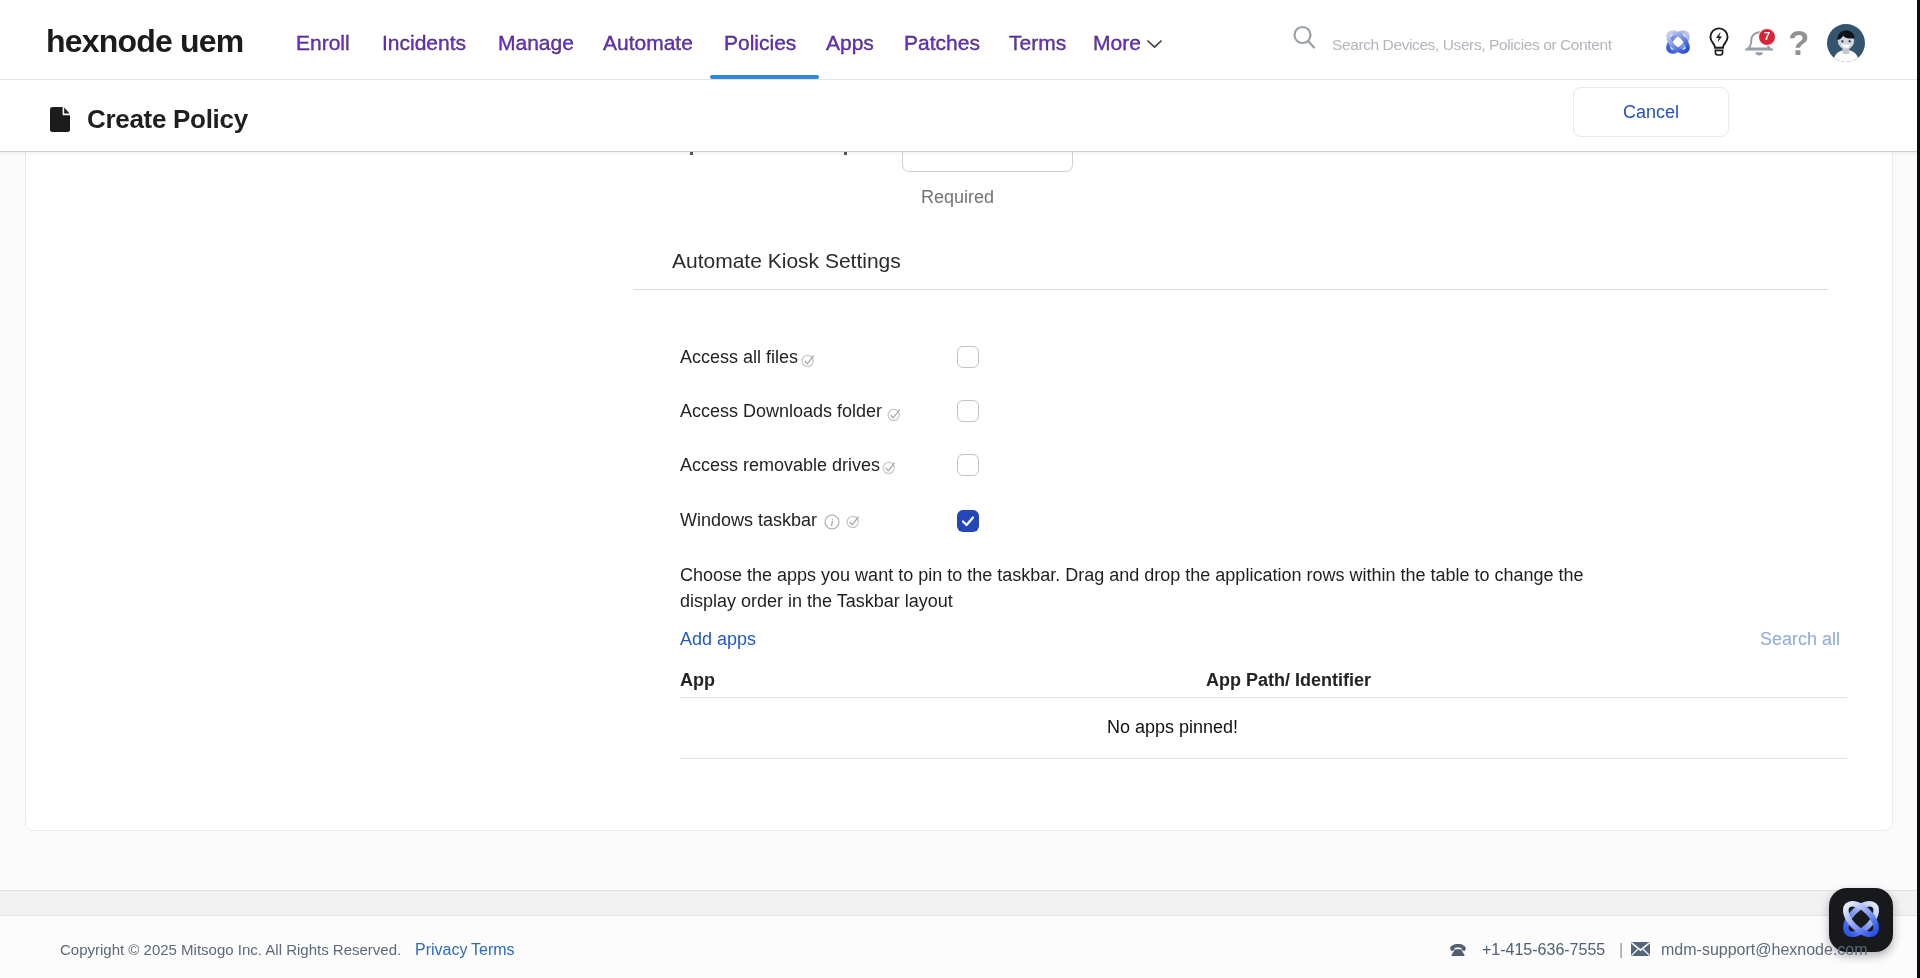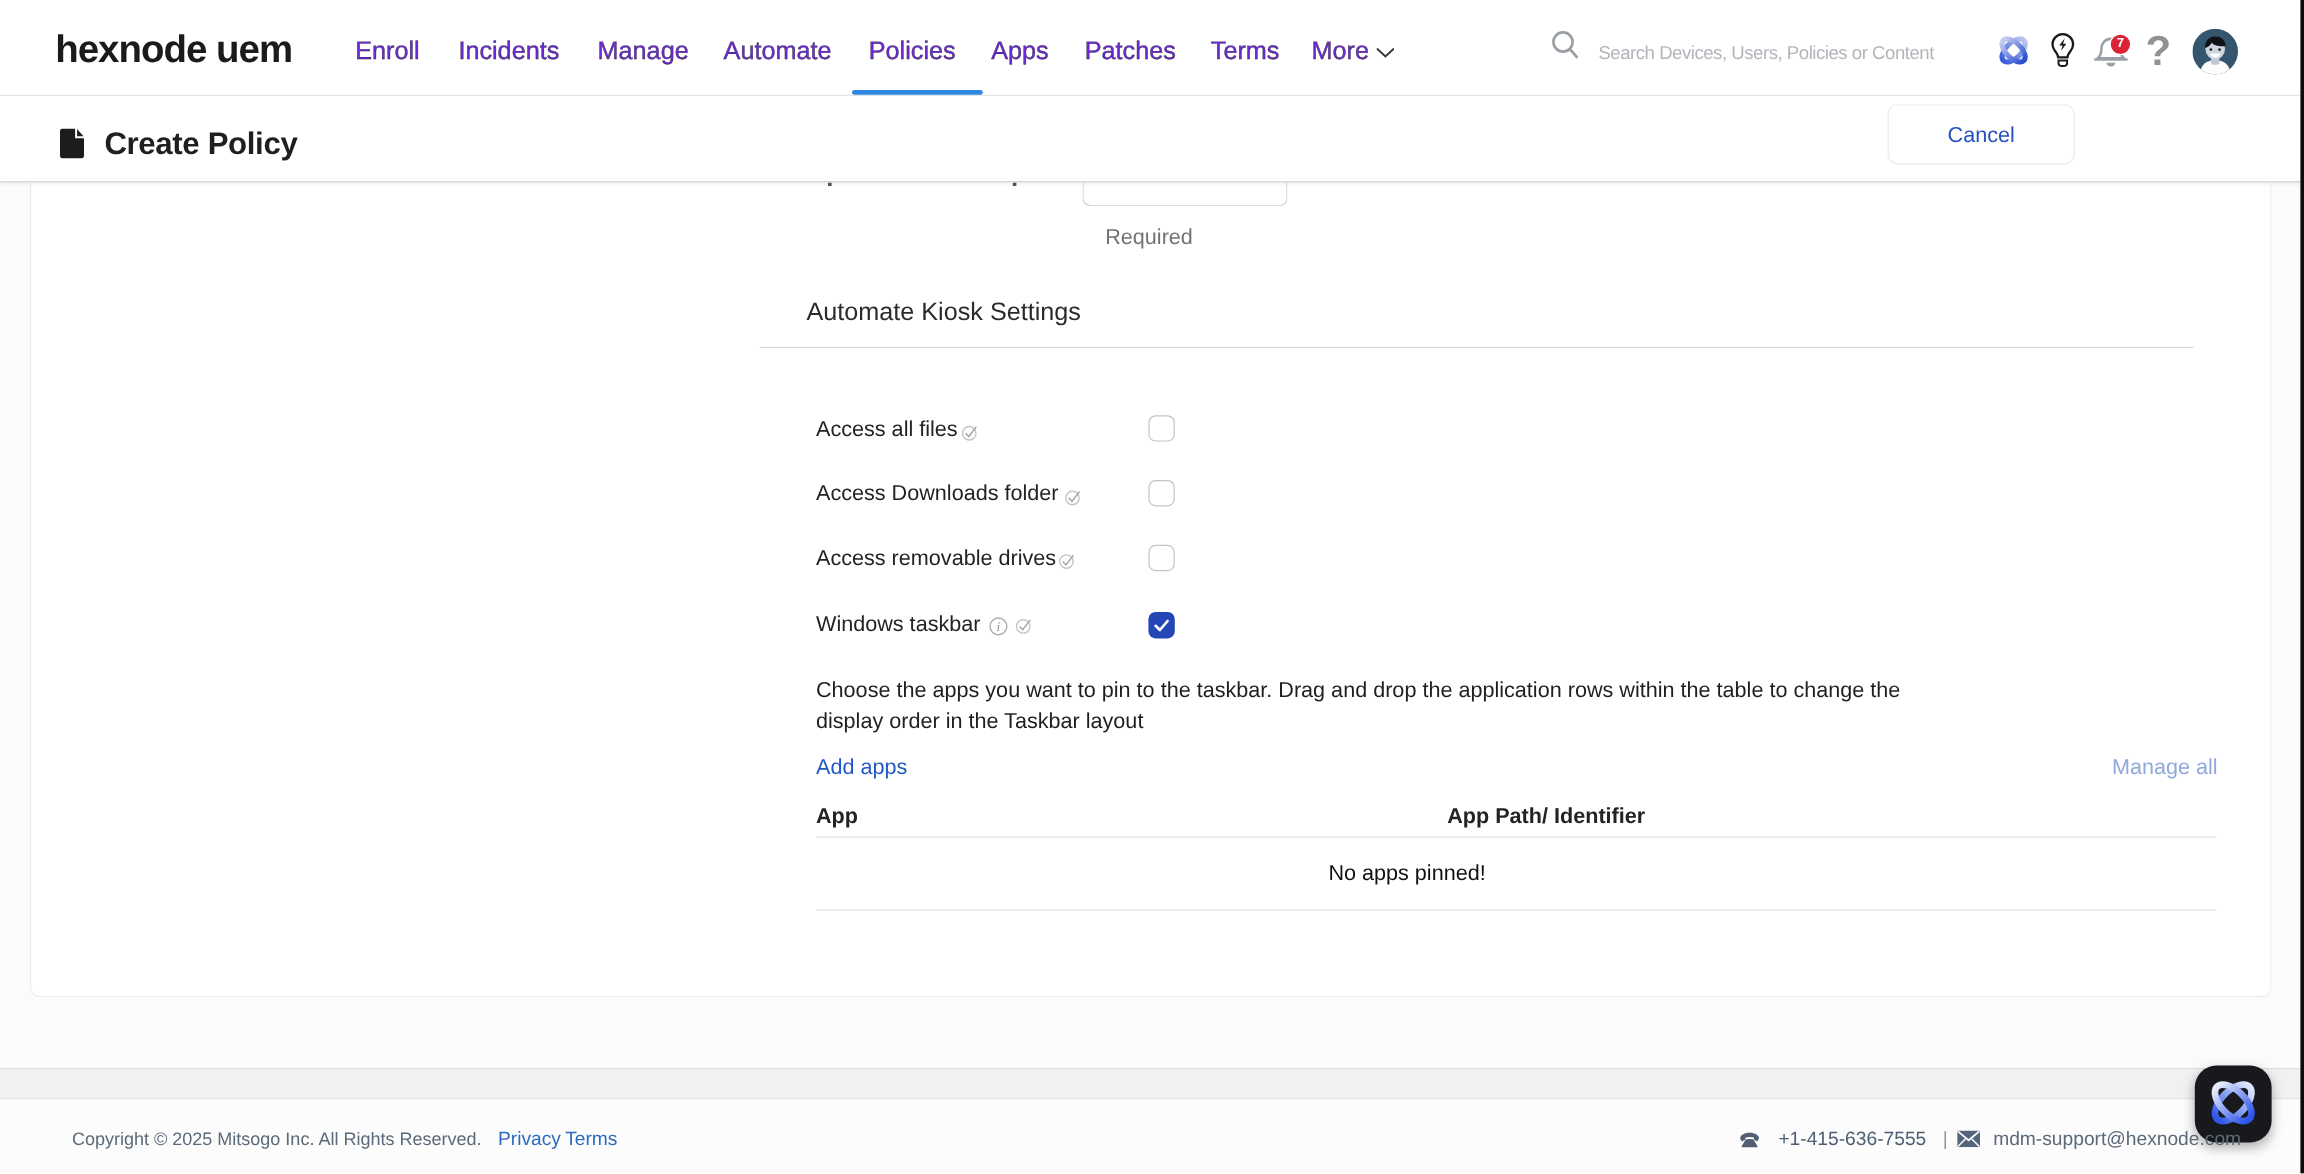--- a/index.html
+++ b/index.html
@@ -195,21 +195,21 @@
         <path d="M3.6 8 L6.3 10.8 L12.6 2.6" stroke="#a3a3a3" stroke-width="1.2" fill="none"></path>
       </svg>
       <div class="cb on" style="top:358px;">
         <svg width="22" height="22" viewBox="0 0 22 22">
           <path d="M6 11.5 L9.6 15 L16 7.5" stroke="#fff" stroke-width="2.2" fill="none" stroke-linecap="round" stroke-linejoin="round"></path>
         </svg>
       </div>
 
       <div id="desc">Choose the apps you want to pin to the taskbar. Drag and drop the application rows within the table to change the<br>display order in the Taskbar layout</div>
       <div id="addapps">Add apps</div>
-      <div id="removeall">Manage all</div>
+      <div id="removeall">Search all</div>
       <div id="thapp">App</div>
       <div id="thpath">App Path/ Identifier</div>
       <div class="tline" style="top:545px;"></div>
       <div id="noapps">No apps pinned!</div>
       <div class="tline" style="top:606px;"></div>
     </div>
   </div>
 
   <div id="band"></div>
   <div id="lower"></div>

